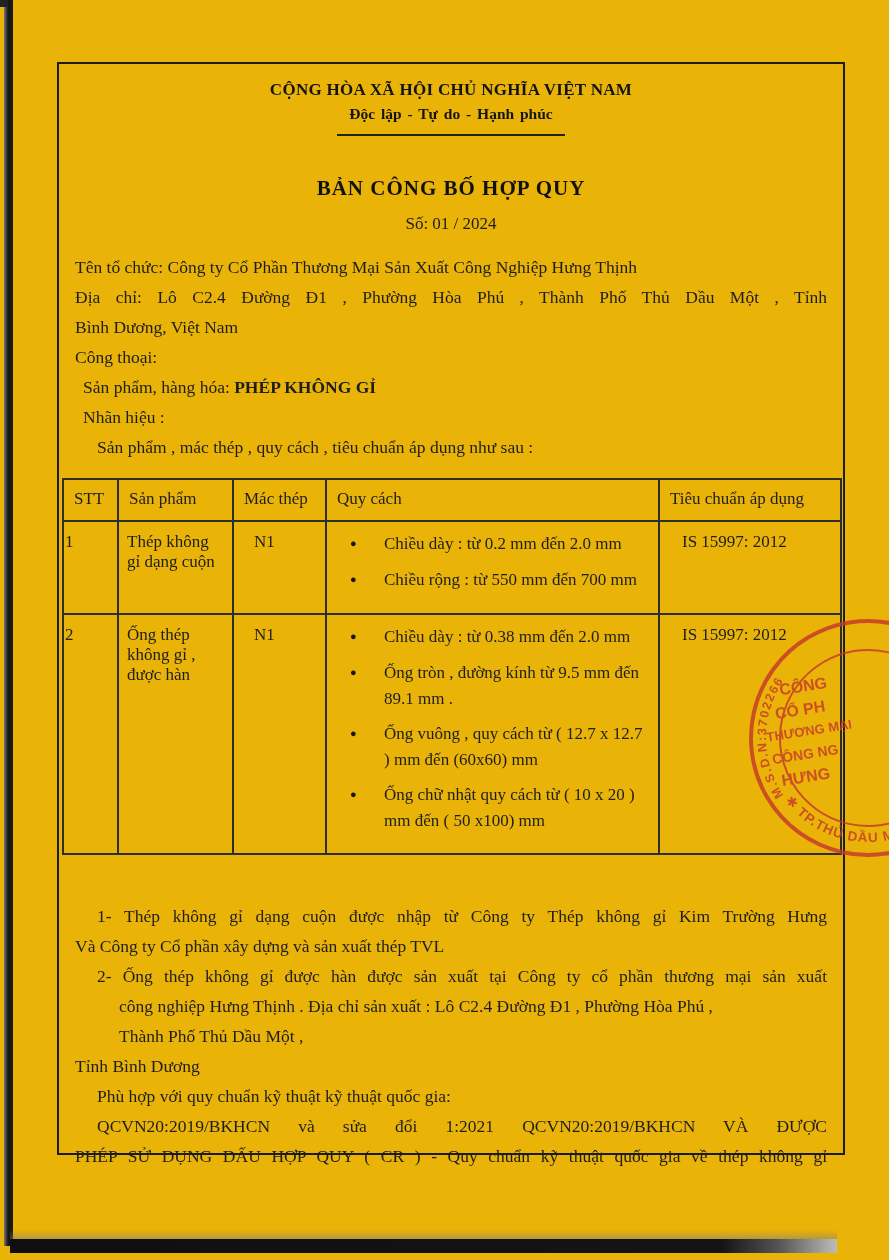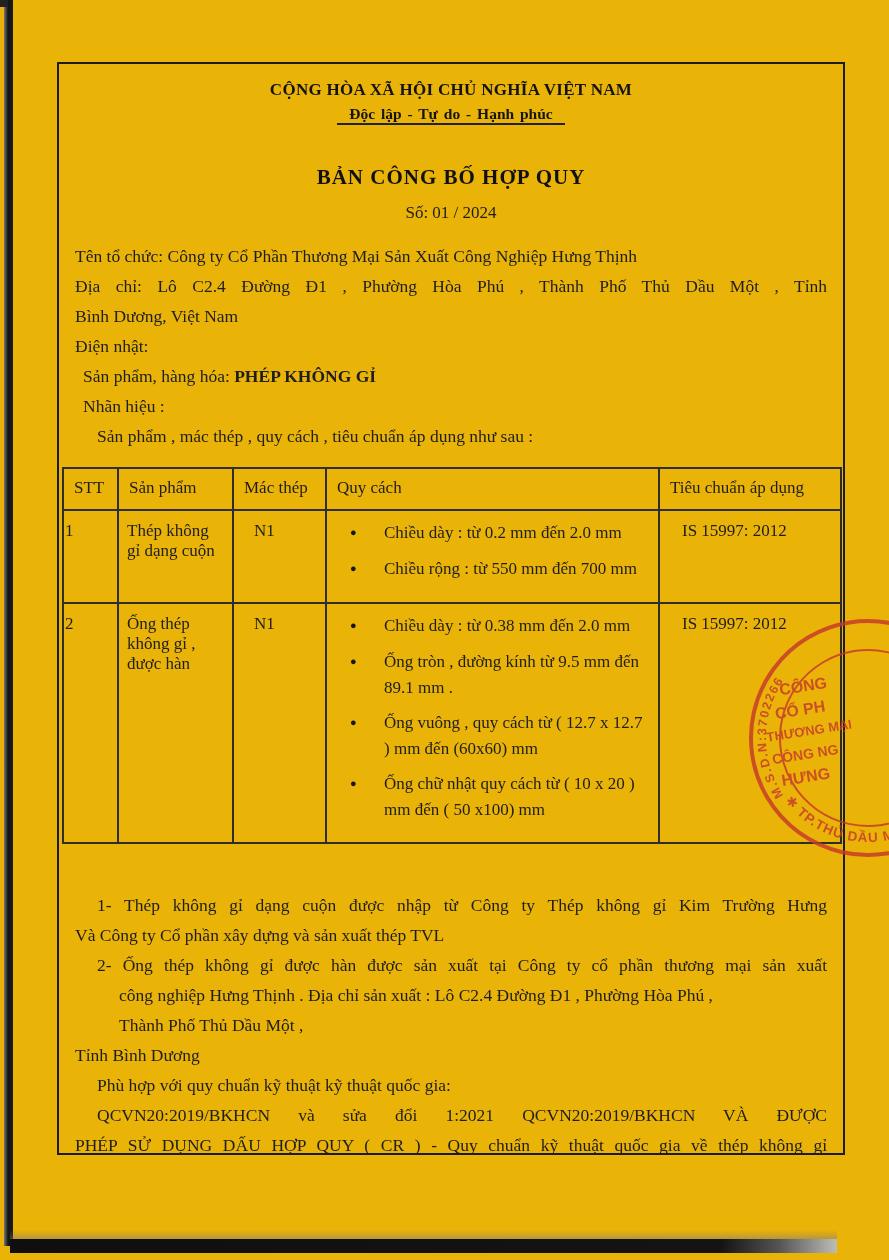--- a/index.html
+++ b/index.html
@@ -35,21 +35,21 @@
   .frame{
     position:absolute;left:57px;top:62px;width:788px;height:1093px;
     border:2px solid #1c1c1c;
     box-sizing:border-box;
   }
   .pad{padding:0 16px;}
   .nat-header{margin-top:16px;text-align:center;font-weight:bold;font-size:17px;letter-spacing:.3px;color:#141414;}
   .motto-wrap{text-align:center;margin-top:5px;}
   .motto{
     display:inline-block;font-weight:bold;font-size:15.5px;color:#141414;
-    border-bottom:2px solid #222;padding:0 12px 0 12px;word-spacing:2px;
+    border-bottom:2px solid #222;padding:0 12px 11px 12px;word-spacing:2px;
   }
   .doc-title{margin-top:40px;text-align:center;font-weight:bold;font-size:21px;letter-spacing:1px;color:#111;}
   .doc-number{margin-top:13px;text-align:center;font-size:17px;}
   .org{margin-top:18px;font-size:17.5px;line-height:30px;}
   .line{white-space:normal;}
   .just{text-align:justify;text-align-last:justify;}
   .ind0{padding-left:8px;}
   .ind1{padding-left:22px;}
   .ind2{padding-left:44px;}
   .bold{font-weight:bold;}
@@ -102,21 +102,21 @@
         <span class="motto">Độc lập - Tự do - Hạnh phúc</span>
       </div>
 
       <div class="doc-title">BẢN CÔNG BỐ HỢP QUY</div>
       <div class="doc-number">Số: 01 / 2024</div>
 
       <div class="org">
         <div class="line">Tên tổ chức: Công ty Cổ Phần Thương Mại Sản Xuất Công Nghiệp Hưng Thịnh</div>
         <div class="line just">Địa chỉ: Lô C2.4 Đường Đ1 , Phường Hòa Phú , Thành Phố Thủ Dầu Một , Tỉnh</div>
         <div class="line">Bình Dương, Việt Nam</div>
-        <div class="line">Điện nhật:</div>
+        <div class="line">Công thoại:</div>
         <div class="line ind0"><span>Sản phẩm, hàng hóa: </span><span class="bold">PHÉP KHÔNG GỈ</span></div>
         <div class="line ind0">Nhãn hiệu :</div>
         <div class="line ind1">Sản phẩm , mác thép , quy cách , tiêu chuẩn áp dụng như sau :</div>
       </div>
     </div>
 
     <table class="spec">
       <colgroup>
         <col style="width:55px">
           <col style="width:115px">

